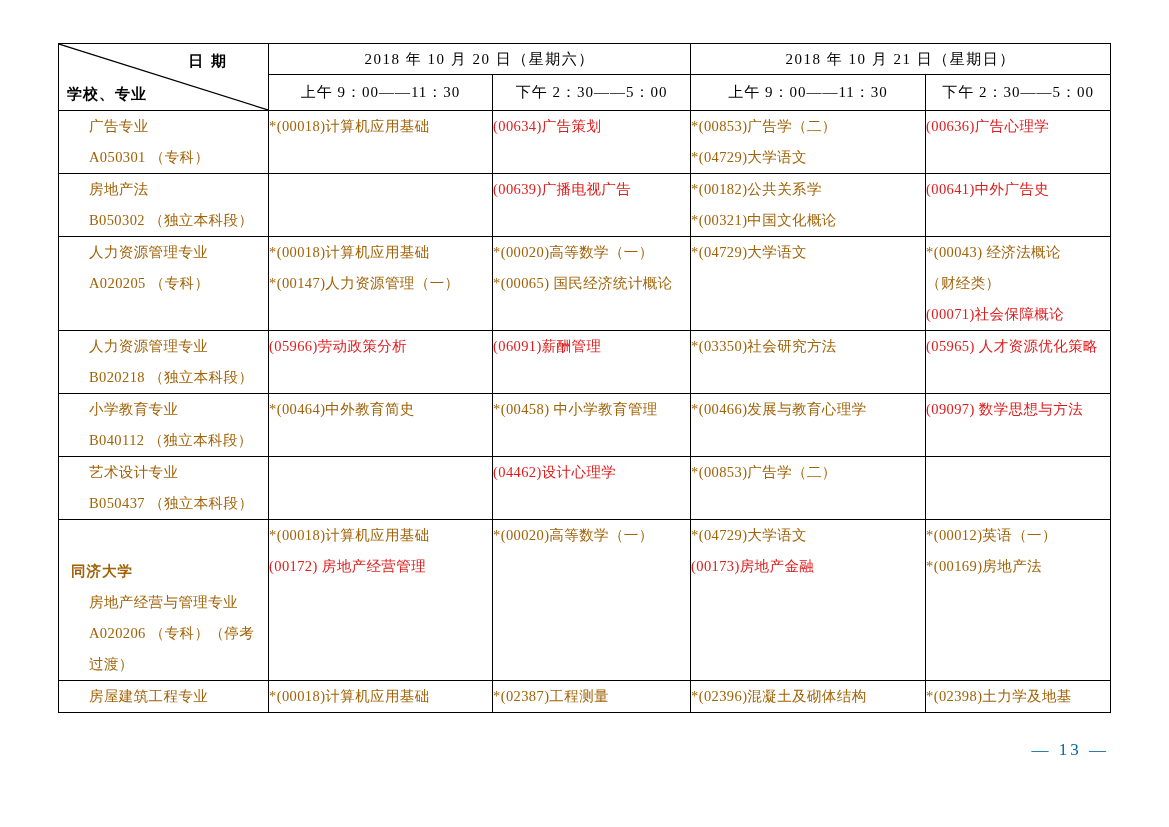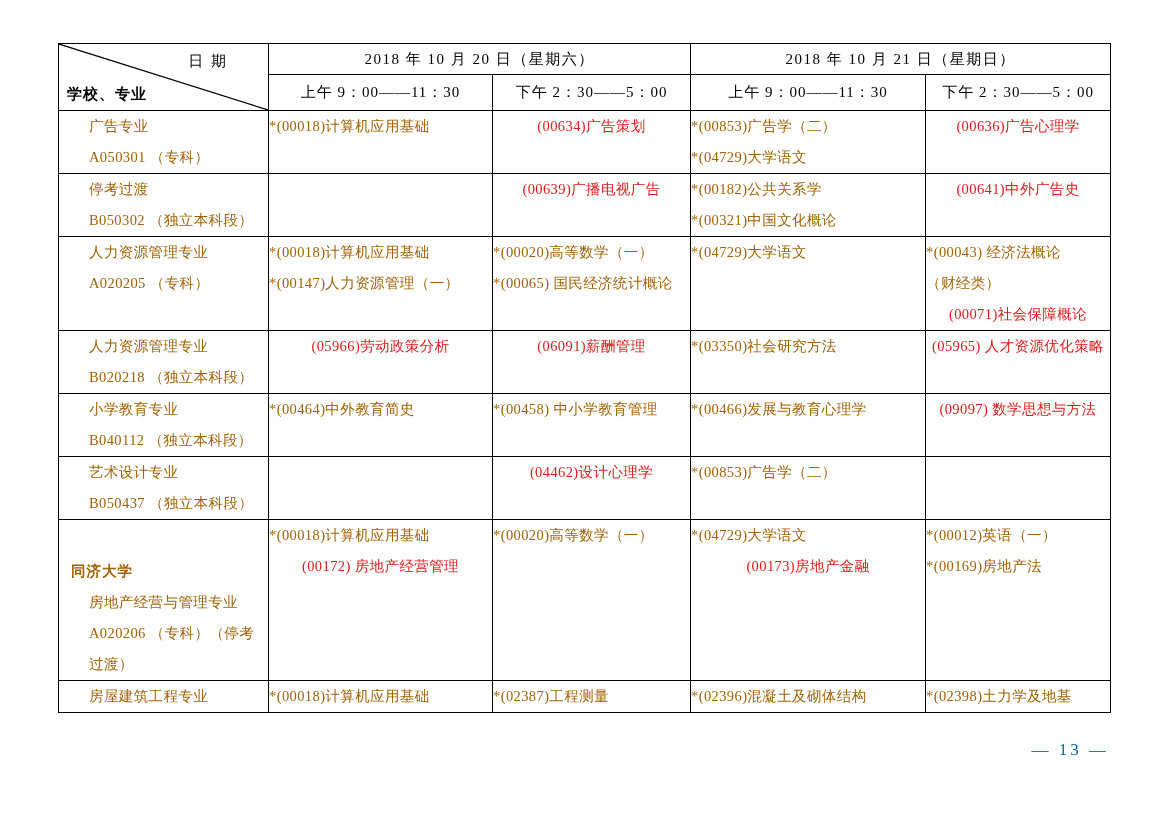--- a/index.html
+++ b/index.html
@@ -56,21 +56,21 @@
     left: 0; top: 0;
     width: 100%;
     height: 100%;
     display: block;
   }
   .hdr-corner .lbl-date {
     position: absolute;
     right: 40px;
     top: 8px;
     font-size: 15px;
-    font-weight: normal;
+    font-weight: bold;
     letter-spacing: 2px;
     white-space: nowrap;
   }
   .hdr-corner .lbl-school {
     position: absolute;
     left: 8px;
     bottom: 6px;
     font-size: 15px;
     font-weight: bold;
     letter-spacing: 1px;
@@ -100,21 +100,21 @@
   td.cell {
     padding: 8px 7px 10px 7px;
     font-size: 14.5px;
     line-height: 31px;
     letter-spacing: 0.4px;
   }
   td.cell.major {
     padding-left: 12px;
   }
   .ln { display: block; white-space: normal; }
-  .ln.red { color: #e01b1b; text-align: center; }
+  .ln.red { color: #e01b1b; }
   .ln.blk { color: #a16207; }
   .ln.bold { font-weight: bold; letter-spacing: 1px; margin-top: 36px; }
   .ln.indent { padding-left: 18px; }
 
   .footer-page {
     position: absolute;
     right: 60px;
     top: 740px;
     font-size: 17px;
     letter-spacing: 3px;
@@ -168,21 +168,21 @@
           <td class="cell">
             <span class="ln blk">*(00853)广告学（二）</span>
             <span class="ln blk">*(04729)大学语文</span>
           </td>
           <td class="cell">
             <span class="ln red">(00636)广告心理学</span>
           </td>
         </tr>
         <tr>
           <td class="cell major">
-            <span class="ln blk indent">停考过渡</span>
+            <span class="ln blk indent">房地产法</span>
             <span class="ln blk indent">B050302 （独立本科段）</span>
           </td>
           <td class="cell"></td>
           <td class="cell">
             <span class="ln red">(00639)广播电视广告</span>
           </td>
           <td class="cell">
             <span class="ln blk">*(00182)公共关系学</span>
             <span class="ln blk">*(00321)中国文化概论</span>
           </td>

